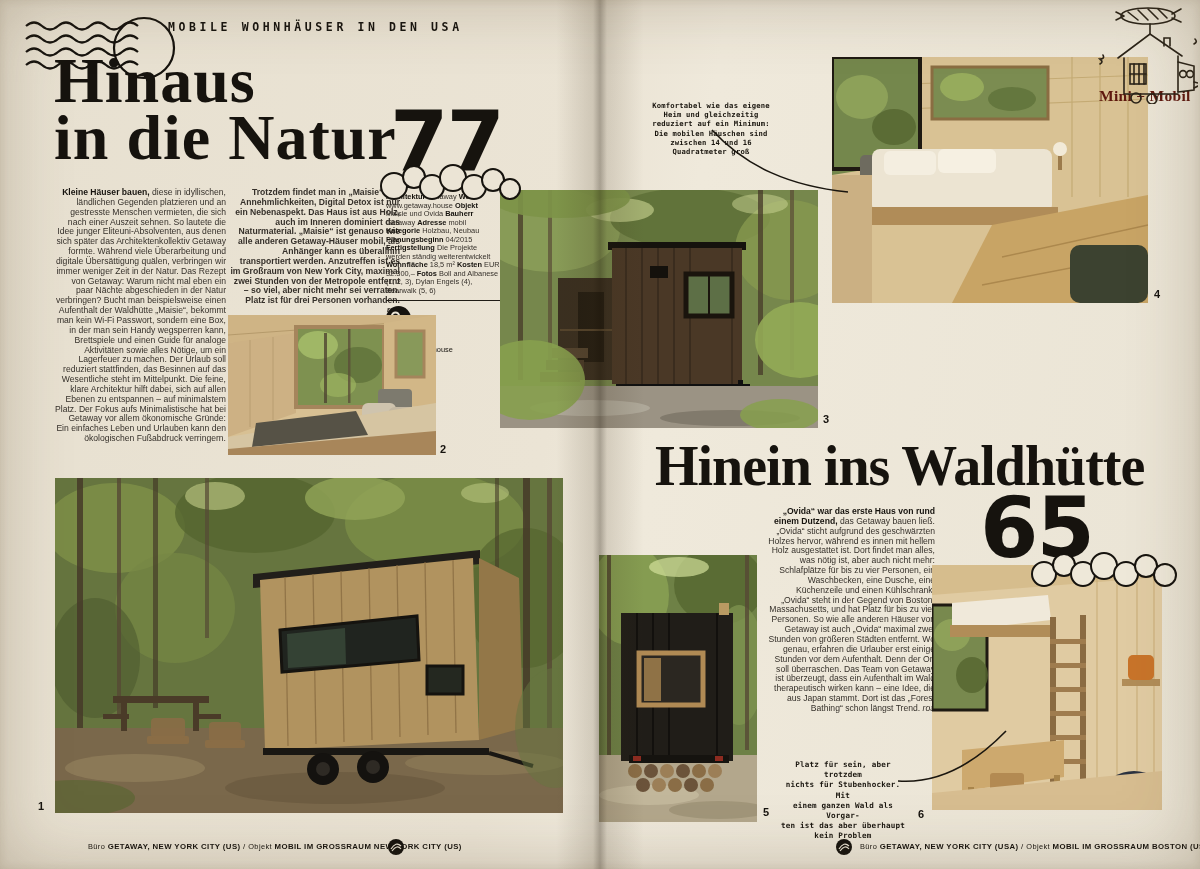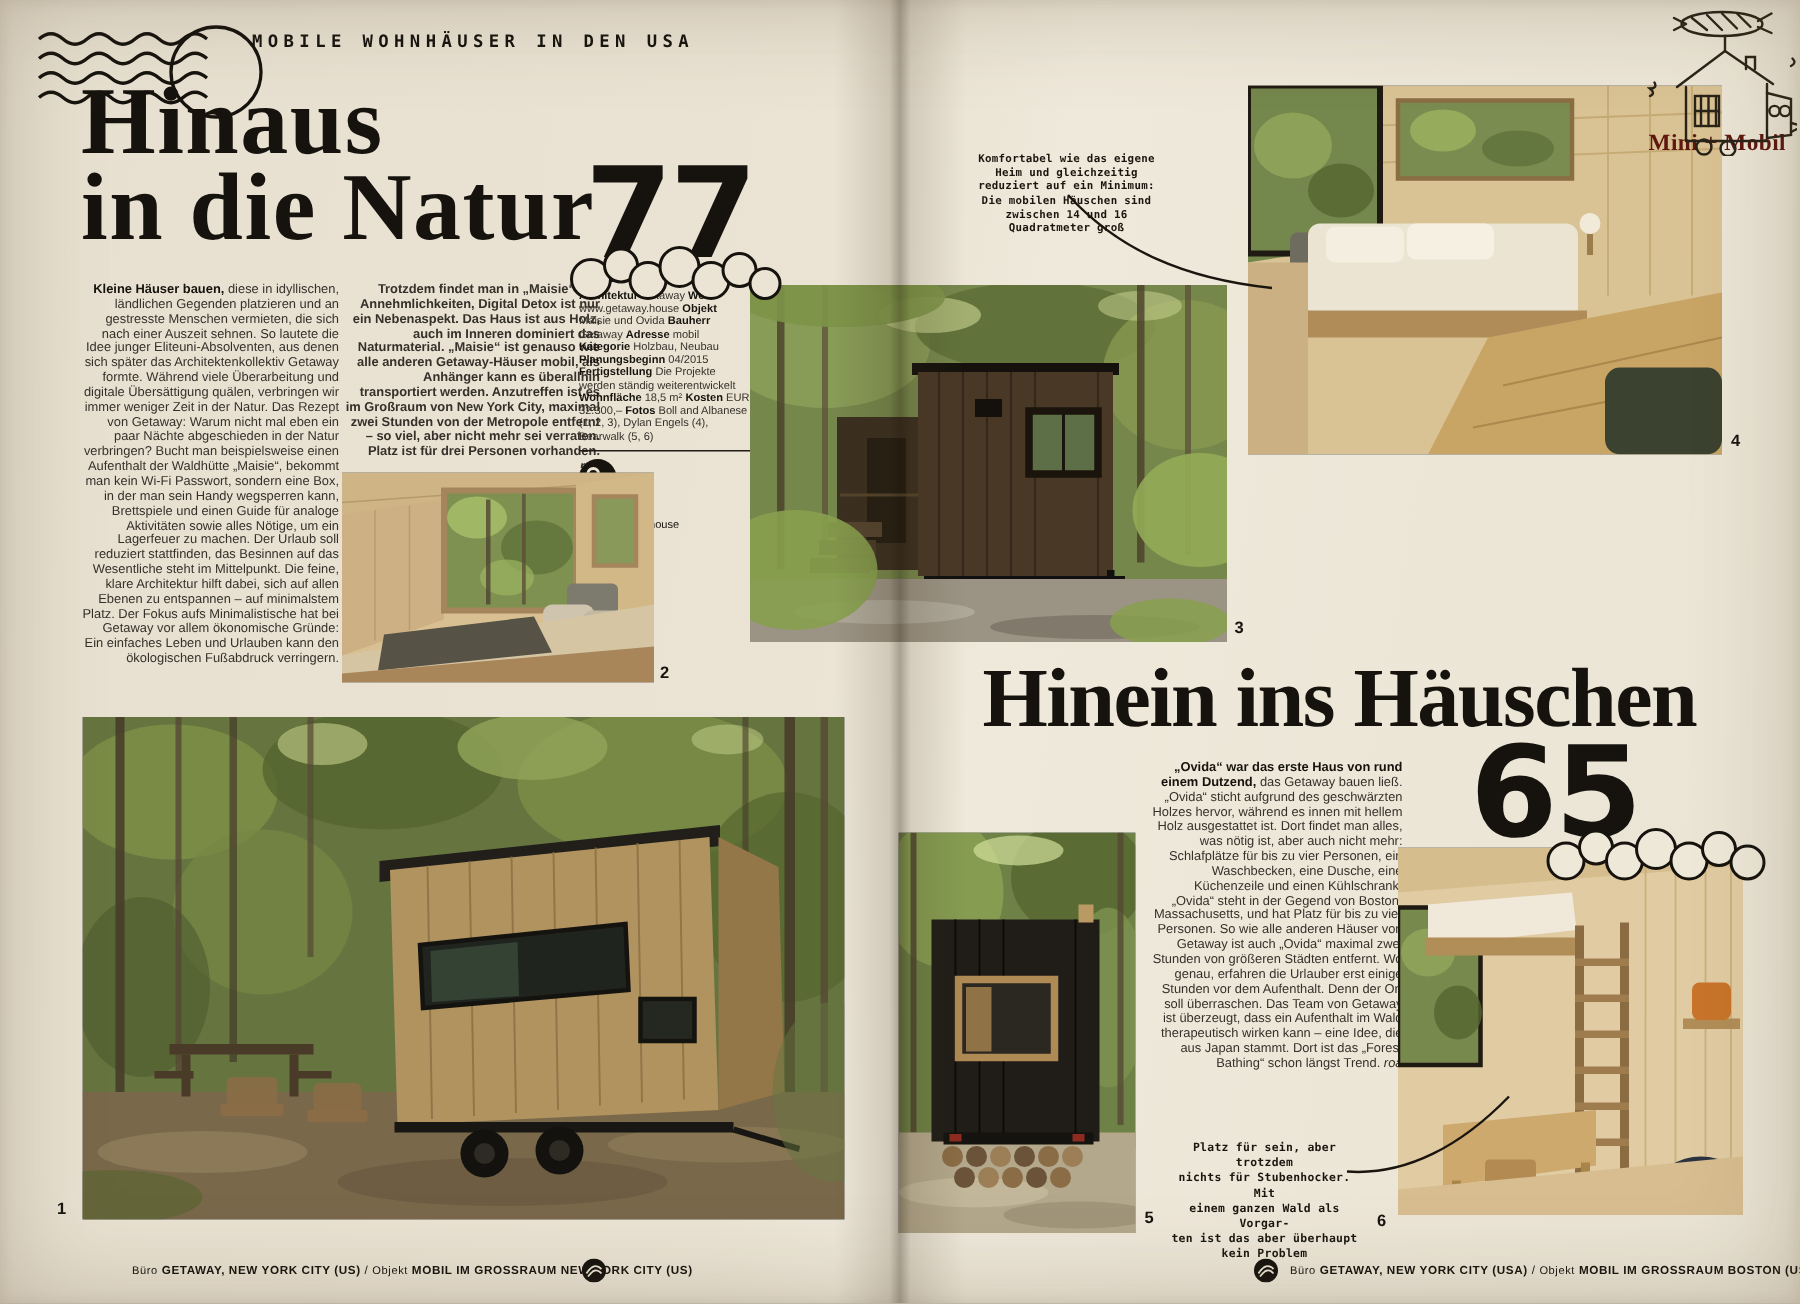--- a/index.html
+++ b/index.html
@@ -386,21 +386,21 @@
         <circle cx="92" cy="72" r="3.4"></circle>
       <path d="M96,80 l8,2 -8,4"></path>
       <circle cx="38" cy="96" r="5"></circle>
         <circle cx="54" cy="97" r="5"></circle>
       <path d="M66,44 l0,-8 6,0 0,8"></path>
       <path d="M2,62 q4,-2 0,-5 q5,0 3,-4 M96,42 q4,-2 1,-5"></path>
     </g>
   </svg>
   <div class="abs mini" style="left:1099px;top:87px;">Mini + Mobil</div>
 
-  <div class="abs headline2" style="left:655px;top:438px;z-index:4;">Hinein ins Häuschen</div>
+  <div class="abs headline2" style="left:655px;top:438px;z-index:4;">Hinein ins Waldhütte</div>
 
   <div class="abs bignum" style="left:980px;top:488px;z-index:4;">65</div>
   <svg class="abs" style="left:1026px;top:542px;z-index:5;" width="156" height="48" viewBox="0 0 156 48">
     <g fill="#eee8d9" stroke="#16130e" stroke-width="2">
       <circle cx="18" cy="32" r="12"></circle>
         <circle cx="38" cy="23" r="11"></circle>
         <circle cx="57" cy="32" r="12"></circle>
       <circle cx="78" cy="24" r="13"></circle>
         <circle cx="100" cy="32" r="12"></circle>
         <circle cx="120" cy="24" r="11"></circle>

